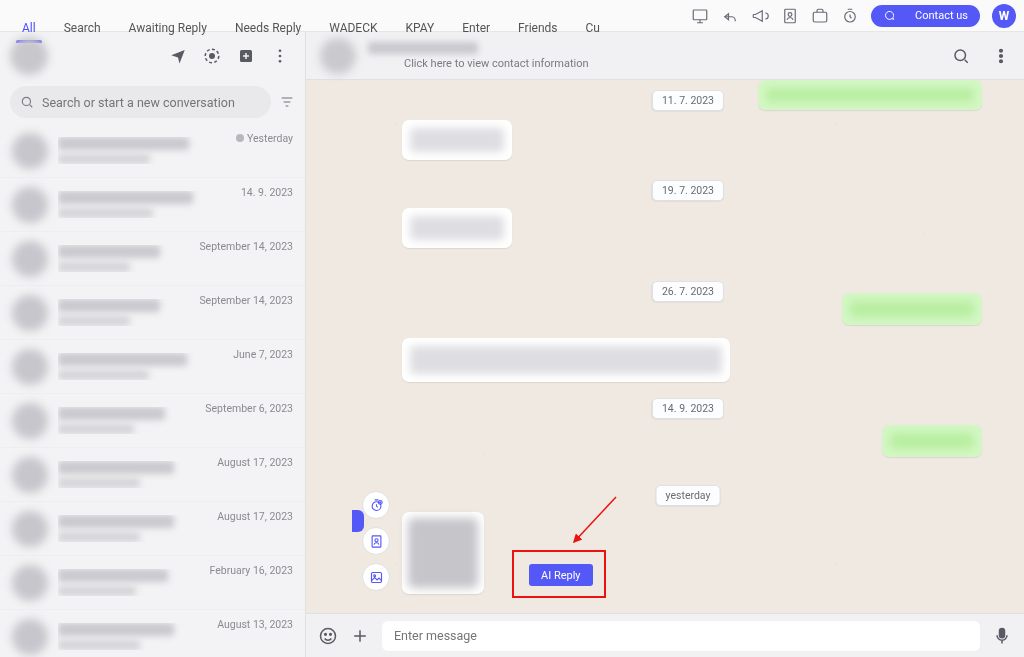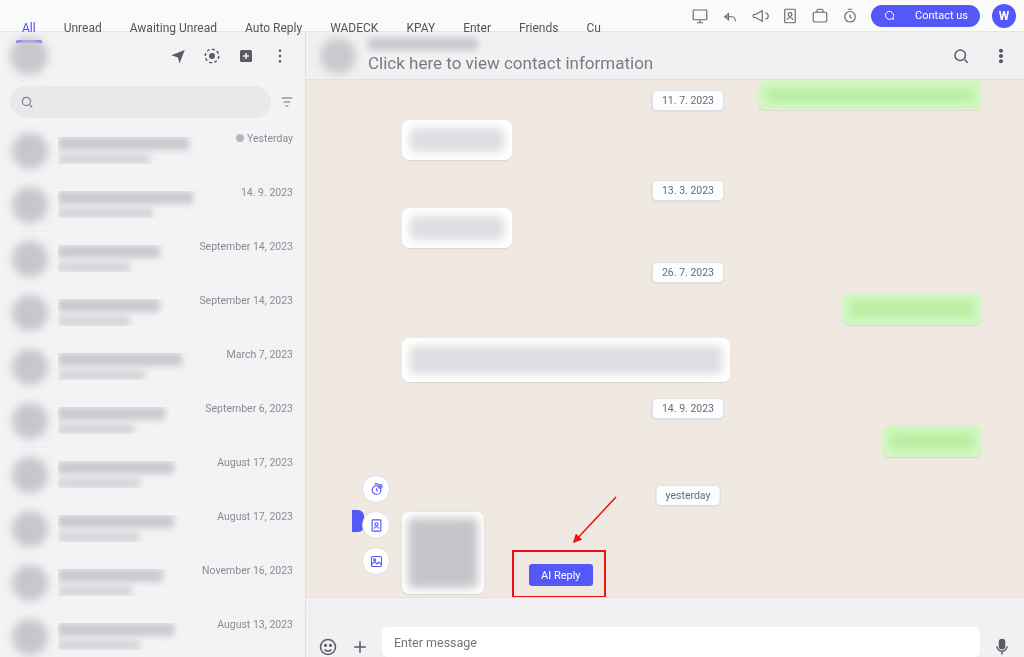--- a/index.html
+++ b/index.html
@@ -39,21 +39,21 @@
   .conv .name{height:13px;width:78%;background:#c9c9ce;border-radius:3px;filter:blur(3px);margin-bottom:4px;}
   .conv .sub{height:10px;width:55%;background:#d4d4d8;border-radius:3px;filter:blur(3px);}
   .conv .time{font-size:10.5px;color:#8a8a91;white-space:nowrap;align-self:flex-start;margin-top:8px;}
   .conv .dot{width:8px;height:8px;border-radius:50%;background:#b7b7bd;margin-right:3px;align-self:flex-start;margin-top:10px;}
 
   
   .chatcol{flex:1;display:flex;flex-direction:column;background:#efe9e1;position:relative;}
   .chathdr{height:48px;background:#f1f1f3;display:flex;align-items:center;padding:0 14px;border-bottom:1px solid #e0e0e3;}
   .chathdr .av{width:36px;height:36px;border-radius:50%;background:#cacace;filter:blur(4px);margin-right:12px;}
   .chathdr .title-blur{height:12px;width:110px;background:#c8c8cd;border-radius:3px;filter:blur(3px);margin-bottom:3px;}
-  .chathdr .subtitle{font-size:17px;color:#7a7a82;}
+  .chathdr .subtitle{font-size:11px;color:#7a7a82;margin-left:36px;}
   .chathdr .right{margin-left:auto;display:flex;align-items:center;gap:22px;}
   .chathdr svg{width:18px;height:18px;stroke:#5a5a63;fill:none;stroke-width:2;cursor:pointer;}
 
   .chatbody{flex:1;position:relative;overflow:hidden;background:
     radial-gradient(circle at 20% 20%, rgba(0,0,0,0.015) 1px, transparent 1px),
     radial-gradient(circle at 60% 70%, rgba(0,0,0,0.015) 1px, transparent 1px),
     #efe9e1;
     background-size:220px 220px;margin-left:46px;}
   .datechip{position:absolute;left:50%;transform:translateX(-50%);background:#fcfdfe;border:1px solid #e0e0e3;font-size:10.5px;color:#6a6a72;padding:3px 9px;border-radius:5px;box-shadow:0 1px 1px rgba(0,0,0,0.05);}
   .bubble{position:absolute;border-radius:7px;box-shadow:0 1px 1px rgba(0,0,0,0.08);}
@@ -69,44 +69,44 @@
   .fab{width:28px;height:28px;border-radius:50%;background:#fff;border:1px solid #e0e0e3;display:flex;align-items:center;justify-content:center;cursor:pointer;}
   .fab svg{width:15px;height:15px;stroke:#5458f6;fill:none;stroke-width:1.8;}
   .expand-handle{position:absolute;left:0;top:430px;width:12px;height:22px;background:#5458f6;border-radius:0 6px 6px 0;cursor:pointer;}
 
   
   .aireply-box{position:absolute;border:2px solid #e11;pointer-events:none;}
   .aireply-btn{position:absolute;background:#5458f6;color:#fff;font-size:11px;border:none;border-radius:3px;height:22px;padding:0 12px;cursor:pointer;}
   .arrow svg{position:absolute;overflow:visible;}
 
   
-  .composer{height:60px;background:#f1f1f3;border-top:1px solid #e0e0e3;display:flex;align-items:flex-end;padding:0 12px;gap:12px;}
+  .composer{height:44px;background:#f1f1f3;border-top:1px solid #e0e0e3;display:flex;align-items:center;padding:0 12px;gap:12px;}
   .composer svg{width:20px;height:20px;stroke:#5a5a63;fill:none;stroke-width:1.8;cursor:pointer;}
   .composer .input{flex:1;background:#fff;height:30px;border-radius:6px;display:flex;align-items:center;padding:0 12px;}
   .composer .input input{border:none;outline:none;font-size:12.5px;color:#8a8a91;width:100%;}
 
 </style>
 </head>
 <body>
 
 <div class="app">
 
   <div class="topbar">
     <div class="tabs">
       <div class="tab active">
           <span>All</span>
         </div>
       <div class="tab">
-          <span>Unread</span>
-        </div>
-      <div class="tab">
-          <span>Awaiting Unread</span>
-        </div>
-      <div class="tab">
-          <span>Auto Reply</span>
+          <span>Search</span>
+        </div>
+      <div class="tab">
+          <span>Awaiting Reply</span>
+        </div>
+      <div class="tab">
+          <span>Needs Reply</span>
         </div>
       <div class="tab">
           <span>WADECK</span>
         </div>
       <div class="tab">
           <span>KPAY</span>
         </div>
       <div class="tab">
           <span>Enter</span>
         </div>
@@ -179,20 +179,21 @@
             <circle cx="12" cy="19" r="1.8"></circle>
           </svg>
       </div>
 
       <div class="searchrow">
         <div class="searchbox">
           <svg viewBox="0 0 24 24">
               <circle cx="11" cy="11" r="7"></circle>
               <path d="M21 21l-4-4"></path>
             </svg>
+          <input type="text" placeholder="Search or start a new conversation" style="">
         </div>
         <svg class="filter-icon" viewBox="0 0 24 24">
             <path d="M4 6h16M7 12h10M10 18h4"></path>
           </svg>
       </div>
 
       <div class="conv-list">
         <div class="conv">
             <div class="av"></div>
             <div class="txt">
@@ -225,21 +226,21 @@
               <div class="sub"></div>
             </div>
             <div class="time">September 14, 2023</div>
           </div>
         <div class="conv">
             <div class="av"></div>
             <div class="txt">
               <div class="name"></div>
               <div class="sub"></div>
             </div>
-            <div class="time">March 7, 2023</div>
+            <div class="time">June 7, 2023</div>
           </div>
         <div class="conv">
             <div class="av"></div>
             <div class="txt">
               <div class="name"></div>
               <div class="sub"></div>
             </div>
             <div class="time">September 6, 2023</div>
           </div>
         <div class="conv">
@@ -257,21 +258,21 @@
               <div class="sub"></div>
             </div>
             <div class="time">August 17, 2023</div>
           </div>
         <div class="conv">
             <div class="av"></div>
             <div class="txt">
               <div class="name"></div>
               <div class="sub"></div>
             </div>
-            <div class="time">November 16, 2023</div>
+            <div class="time">February 16, 2023</div>
           </div>
         <div class="conv">
             <div class="av"></div>
             <div class="txt">
               <div class="name"></div>
               <div class="sub"></div>
             </div>
             <div class="time">August 13, 2023</div>
           </div>
       </div>
@@ -293,22 +294,22 @@
               <circle cx="12" cy="5" r="1.8" fill="#5a5a63"></circle>
               <circle cx="12" cy="12" r="1.8" fill="#5a5a63"></circle>
               <circle cx="12" cy="19" r="1.8" fill="#5a5a63"></circle>
             </svg>
         </div>
       </div>
 
       <div class="chatbody">
 
         <div class="datechip" style="top:10px">11. 7. 2023</div>
-        <div class="datechip" style="top:100px">13. 3. 2023</div>
-        <div class="datechip" style="top:182px">26. 7. 2023</div>
+        <div class="datechip" style="top:100px">19. 7. 2023</div>
+        <div class="datechip" style="top:201px">26. 7. 2023</div>
         <div class="datechip" style="top:318px">14. 9. 2023</div>
         <div class="datechip" style="top:405px">yesterday</div>
 
         <div class="bubble out" style="top:0;right:42px;width:224px;height:30px">
             <div class="blur"></div>
           </div>
         <div class="bubble in" style="top:40px;left:50px;width:110px;height:40px">
             <div class="blur"></div>
           </div>
         <div class="bubble in" style="top:128px;left:50px;width:110px;height:40px">

